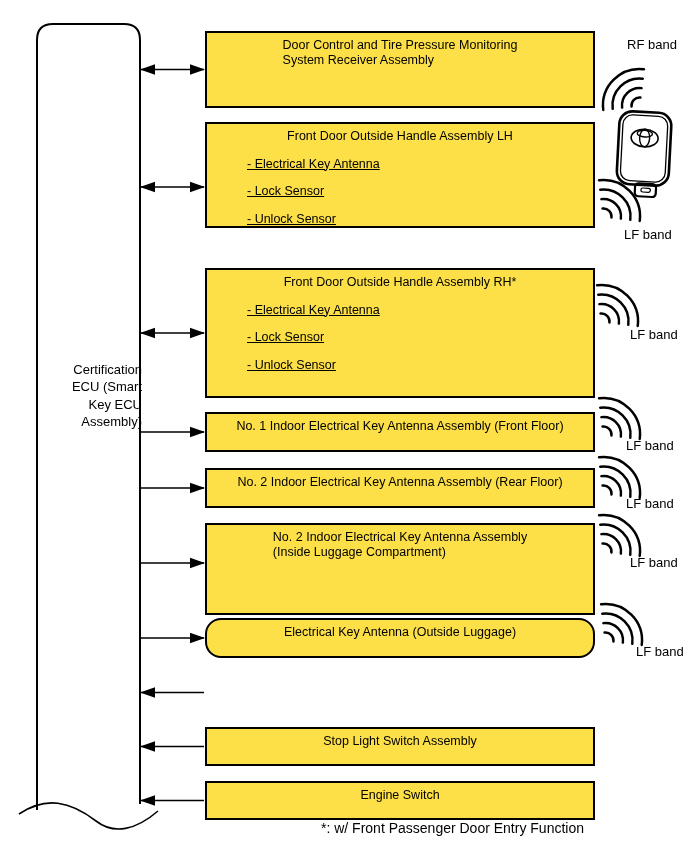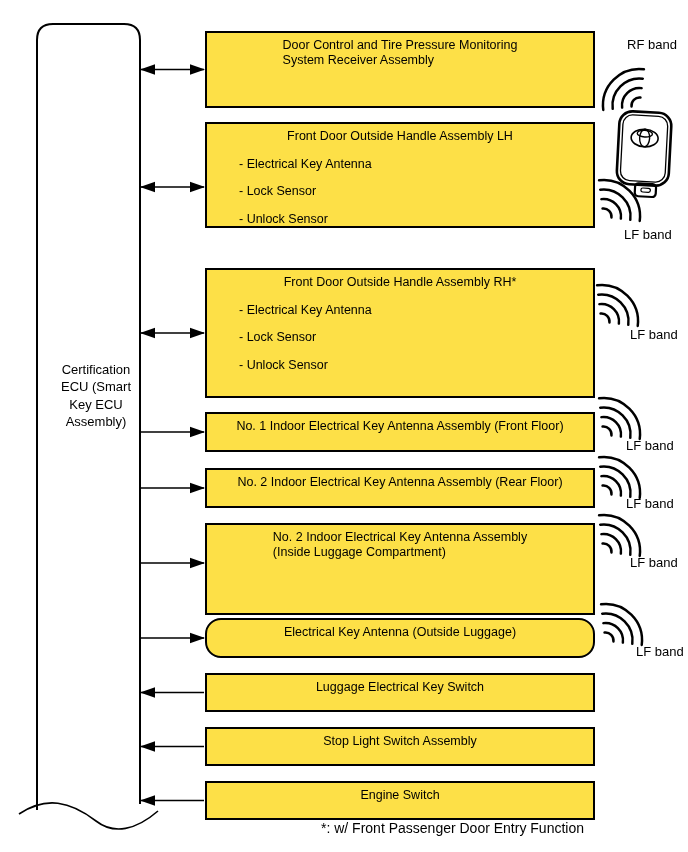--- a/index.html
+++ b/index.html
@@ -7,26 +7,26 @@
     position:relative;width:688px;height:852px;background:#ffffff;overflow:hidden;
     font-family:"Liberation Sans","DejaVu Sans",sans-serif;color:#000;
   }
   #svg-layer{position:absolute;left:0;top:0;width:688px;height:852px;}
   .box{
     position:absolute;left:205px;width:390px;box-sizing:border-box;
     border:2px solid #000;background:#fde047;text-align:center;
     padding-top:5px;font-size:12.5px;line-height:1.22;
   }
   .box .title-block{display:inline-block;text-align:left;white-space:pre-line;}
-  .box .items{text-align:left;padding-left:28px;margin:1px 0 0 4px;}
+  .box .items{text-align:left;padding-left:28px;margin:1px 0 0 12px;text-decoration:underline;}
   .box .items .item{display:block;margin-top:12.4px;white-space:pre;}
   .side-label{position:absolute;font-size:13px;white-space:nowrap;}
   .ecu-label{
     position:absolute;left:50px;top:361px;width:92px;
-    font-size:13px;line-height:1.34;white-space:pre-line;text-align:center;
+    font-size:13px;line-height:1.34;white-space:pre-line;text-align:right;
   }
   .footnote{
     position:absolute;left:205px;top:820px;width:379px;
     font-size:14px;text-align:right;white-space:nowrap;
   }
 </style>
 </head>
 <body>
 
 <div id="canvas">
@@ -152,23 +152,20 @@
 
   <div class="box" style="top:523px;height:92px;">
     <span class="title-block">No. 2 Indoor Electrical Key Antenna Assembly
 (Inside Luggage Compartment)</span>
   </div>
 
   <div class="box" style="top:618px;height:40px;border-radius:16px;">
     <span class="title-block">Electrical Key Antenna (Outside Luggage)</span>
   </div>
 
-  <div class="box" style="top:673px;height:39px;">
-    <span class="title-block">Luggage Electrical Key Switch</span>
-  </div>
 
   <div class="box" style="top:727px;height:39px;">
     <span class="title-block">Stop Light Switch Assembly</span>
   </div>
 
   <div class="box" style="top:781px;height:39px;">
     <span class="title-block">Engine Switch</span>
   </div>
 
   <div class="side-label" style="left:627px;top:37px;">RF band</div>

